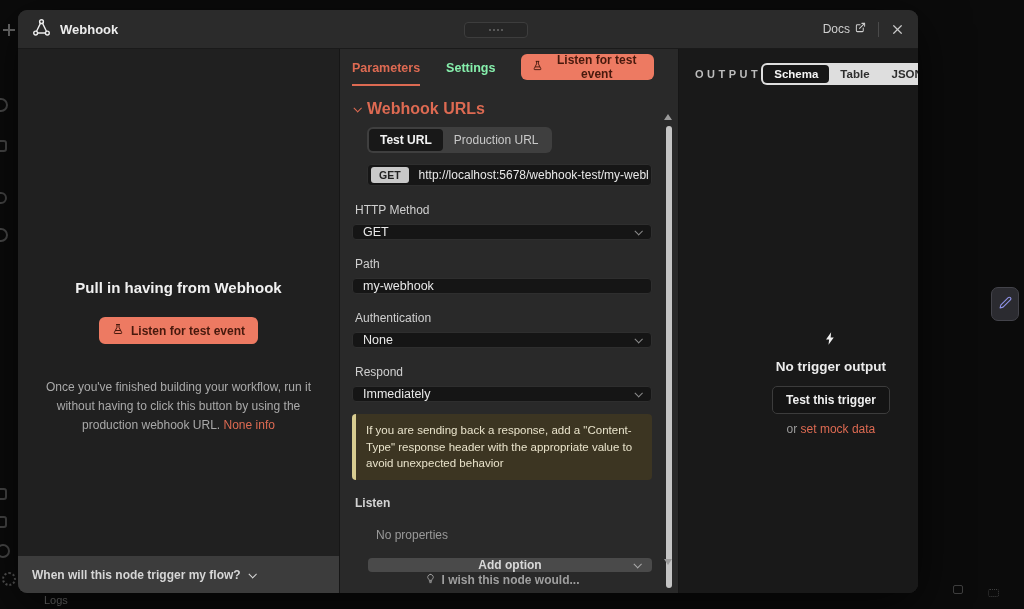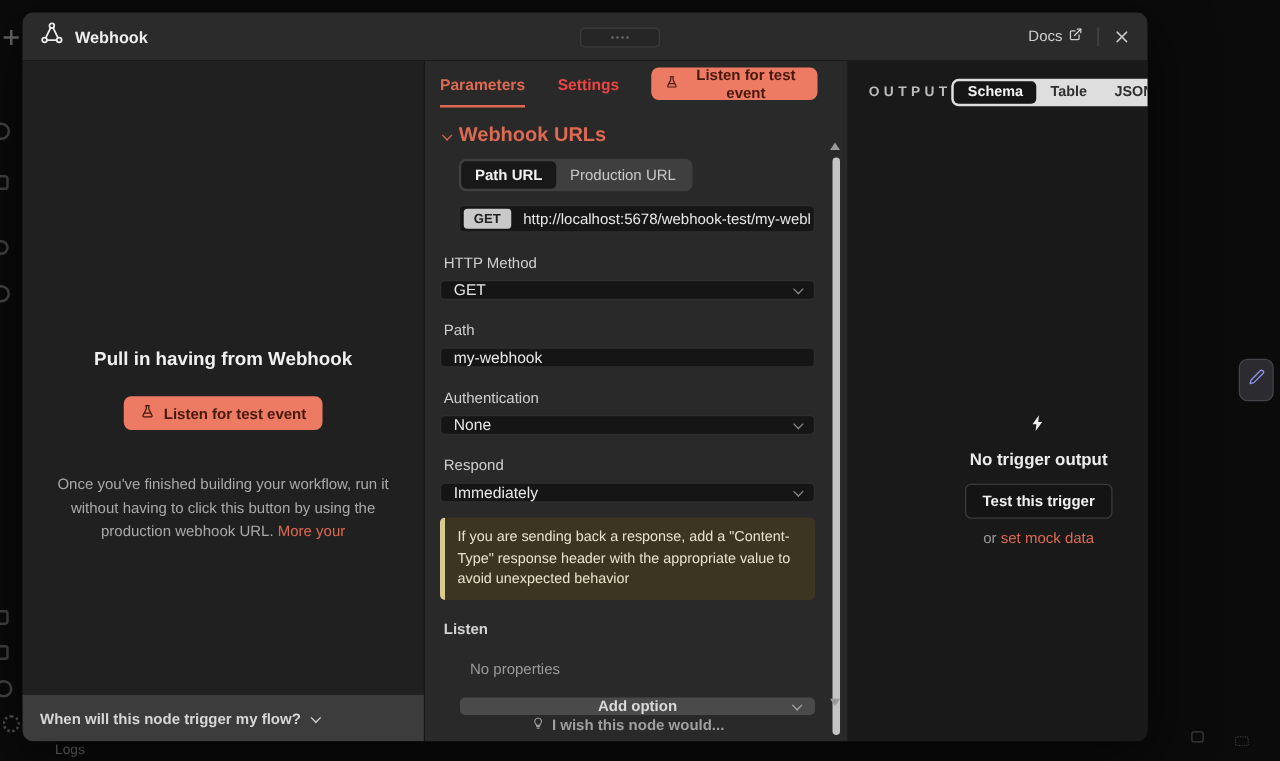--- a/index.html
+++ b/index.html
@@ -47,21 +47,21 @@
   .lc-bottom { position:absolute; left:0; right:0; bottom:0; height:37px; background:#3c3c3c;
                display:flex; align-items:center; gap:8px; padding:0 14px; color:#d6d6d6;
                font-size:12px; font-weight:600; cursor:pointer; }
 
   
   .center-col { width:339px; flex:0 0 339px; background:#292929; position:relative; display:flex; flex-direction:column; border-right:1px solid #161616; }
   .drag-tab { position:absolute; left:464px; top:22px; width:64px; height:16px; background:#262626;
               border:1px solid #3d3d3d; border-radius:4px; display:flex; align-items:center; justify-content:center; gap:2px; z-index:5; cursor:grab; }
   .drag-tab i { width:2px; height:2px; border-radius:50%; background:#6a6a6a; display:block; }
   .tabs-row { height:37px; flex:0 0 37px; display:flex; align-items:stretch; padding:0 12px; }
-  .tab { display:flex; align-items:center; font-size:12.5px; font-weight:600; color:#ef4444;
+  .tab { display:flex; align-items:center; font-size:12.5px; font-weight:600; color:#86efac;
          margin-right:26px; position:relative; cursor:pointer; }
   .tab.active { color:var(--accent_text,#DD6A52); }
   .tab.active::after { content:""; position:absolute; left:0; right:0; bottom:0; height:2px; background:var(--accent_text,#DD6A52); }
   .tabs-row .btn-accent { margin:5px 12px 6px auto; padding:4px 11px; font-size:12px; }
 
   .params-scroll { flex:1; position:relative; padding:10px 26px 10px 12px; display:flex; flex-direction:column; overflow:hidden; }
   .sec-head { display:flex; align-items:center; gap:7px; color:var(--accent_text,#DD6A52); font-size:16px; font-weight:700; margin:4px 0 0 2px; cursor:pointer; }
   .sec-body { margin-left:15px; }
   .toggle-group { display:inline-flex; background:#3f3f3f; border-radius:6px; padding:2px; margin-top:9px; }
   .toggle-seg { font-size:12px; padding:4px 11px; border-radius:4px; color:#c9c9c9; cursor:pointer; white-space:nowrap; }
@@ -182,21 +182,21 @@
             <span>
               <svg width="12" height="12" viewBox="0 0 24 24" fill="none" stroke="currentColor" stroke-width="2" stroke-linecap="round" stroke-linejoin="round">
                 <path d="M9 3h6M10 3v5.5L4.7 19a1.5 1.5 0 0 0 1.4 2h11.8a1.5 1.5 0 0 0 1.4-2L14 8.5V3"></path>
                   <path d="M7.5 15h9"></path>
               </svg>
             </span>
             <span>Listen for test event</span>
           </button>
           <div class="lc-help">
             <span>Once you've finished building your workflow, run it without having to click this button by using the production webhook URL.</span>
-            <span class="lc-link">More your</span>
+            <span class="lc-link">None info</span>
           </div>
         </div>
         <div class="lc-bottom">
           <span>When will this node trigger my flow?</span>
           <span class="chev"></span>
         </div>
       </div>
 
       <div class="center-col">
         <div class="tabs-row">
@@ -213,21 +213,21 @@
           </button>
         </div>
 
         <div class="params-scroll">
           <div class="sec-head">
             <span class="chev"></span>
             <span>Webhook URLs</span>
           </div>
           <div class="sec-body">
             <div class="toggle-group">
-              <span class="toggle-seg active">Path URL</span>
+              <span class="toggle-seg active">Test URL</span>
               <span class="toggle-seg">Production URL</span>
             </div>
             <div class="url-bar">
               <span class="method-badge">GET</span>
               <span class="url-text">http://localhost:5678/webhook-test/my-webhook</span>
             </div>
           </div>
 
           <div class="fld-label">HTTP Method</div>
           <div class="control">

